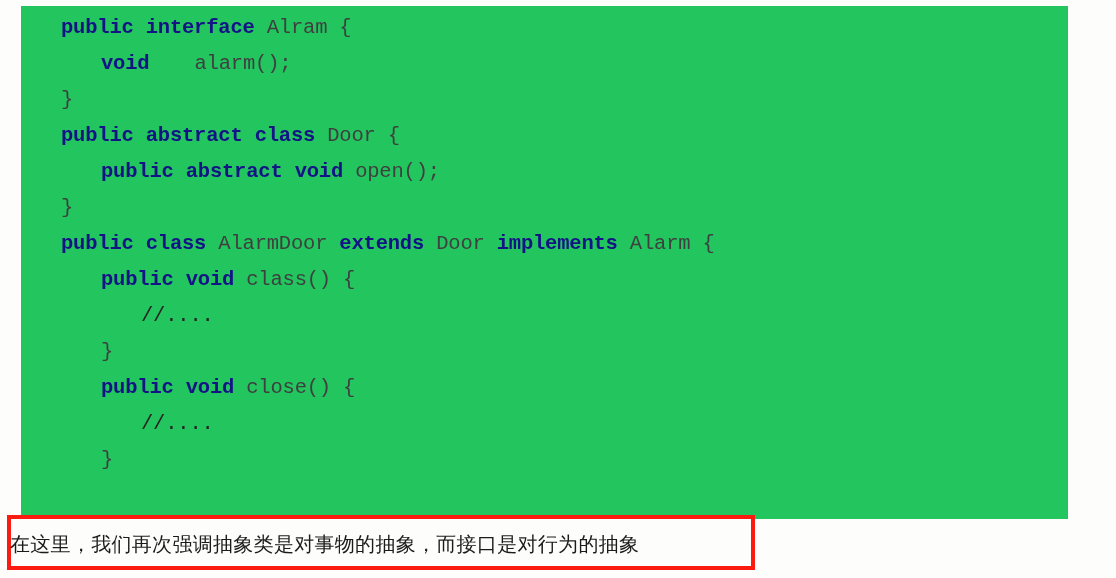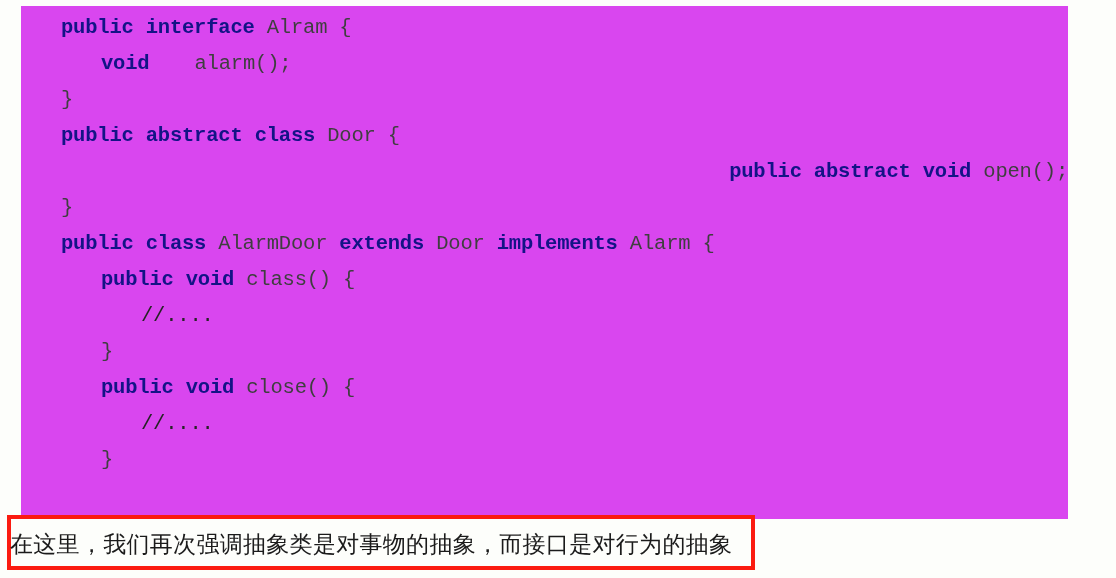--- a/index.html
+++ b/index.html
@@ -72,36 +72,36 @@
   }
 
   #callout-text {
     position: absolute;
     left: 10px;
     top: 525px;
     width: 740px;
     height: 38px;
     line-height: 38px;
     font-family: "DejaVu Sans", "Liberation Sans", sans-serif;
-    font-size: 23px;
+    font-size: 20px;
     color: #1b1b1b;
     white-space: nowrap;
     letter-spacing: 0.3px;
   }
 </style>
 </head>
 <body style="background: rgb(253, 254, 251);">
 
-<div id="code-block" style="background: #d946ef;">
+<div id="code-block" style="background: #22c55e;">
   <div class="code-lines">
       <div class="code-line" style="padding-left: 40px;"><span class="kw" style="color: rgb(19, 19, 134);">public interface </span><span class="id" style="color: rgb(63, 63, 63);">Alram {</span></div>
       <div class="code-line" style="padding-left: 80px;"><span class="kw" style="color: rgb(19, 19, 134);">void </span><span class="id" style="color: rgb(63, 63, 63); margin-left: 33px;">alarm();</span></div>
       <div class="code-line" style="padding-left: 40px;"><span class="id" style="color: rgb(63, 63, 63);">}</span></div>
       <div class="code-line" style="padding-left: 40px;"><span class="kw" style="color: rgb(19, 19, 134); margin-top: 30px;">public abstract class </span><span class="id" style="color: rgb(63, 63, 63); text-align: center;">Door {</span></div>
-      <div class="code-line" style="padding-left: 80px; text-align: right;"><span class="kw" style="color: rgb(19, 19, 134);">public abstract void </span><span class="id" style="color: rgb(63, 63, 63);">open();</span></div>
+      <div class="code-line" style="padding-left: 80px;"><span class="kw" style="color: rgb(19, 19, 134);">public abstract void </span><span class="id" style="color: rgb(63, 63, 63);">open();</span></div>
       <div class="code-line" style="padding-left: 40px;"><span class="id" style="color: rgb(63, 63, 63);">}</span></div>
       <div class="code-line" style="padding-left: 40px;"><span class="kw" style="color: rgb(19, 19, 134);">public class </span><span class="id" style="color: rgb(63, 63, 63);">AlarmDoor </span><span class="kw" style="color: rgb(19, 19, 134);">extends </span><span class="id" style="color: rgb(63, 63, 63);">Door </span><span class="kw" style="color: rgb(19, 19, 134);">implements </span><span class="id" style="color: rgb(63, 63, 63);">Alarm {</span></div>
       <div class="code-line" style="padding-left: 80px;"><span class="kw" style="color: rgb(19, 19, 134);">public void </span><span class="id" style="color: rgb(63, 63, 63);">class() {</span></div>
       <div class="code-line" style="padding-left: 120px;"><span class="cm" style="color: rgb(36, 36, 36);">//....</span></div>
       <div class="code-line" style="padding-left: 80px;"><span class="id" style="color: rgb(63, 63, 63);">}</span></div>
       <div class="code-line" style="padding-left: 80px;"><span class="kw" style="color: rgb(19, 19, 134);">public void </span><span class="id" style="color: rgb(63, 63, 63); margin-top: 11px;">close() {</span></div>
       <div class="code-line" style="padding-left: 120px;"><span class="cm" style="color: rgb(36, 36, 36);">//....</span></div>
       <div class="code-line" style="padding-left: 80px;"><span class="id" style="color: rgb(63, 63, 63);">}</span></div>
       <div class="code-line" style="padding-left: 80px;"></div>
     </div>

